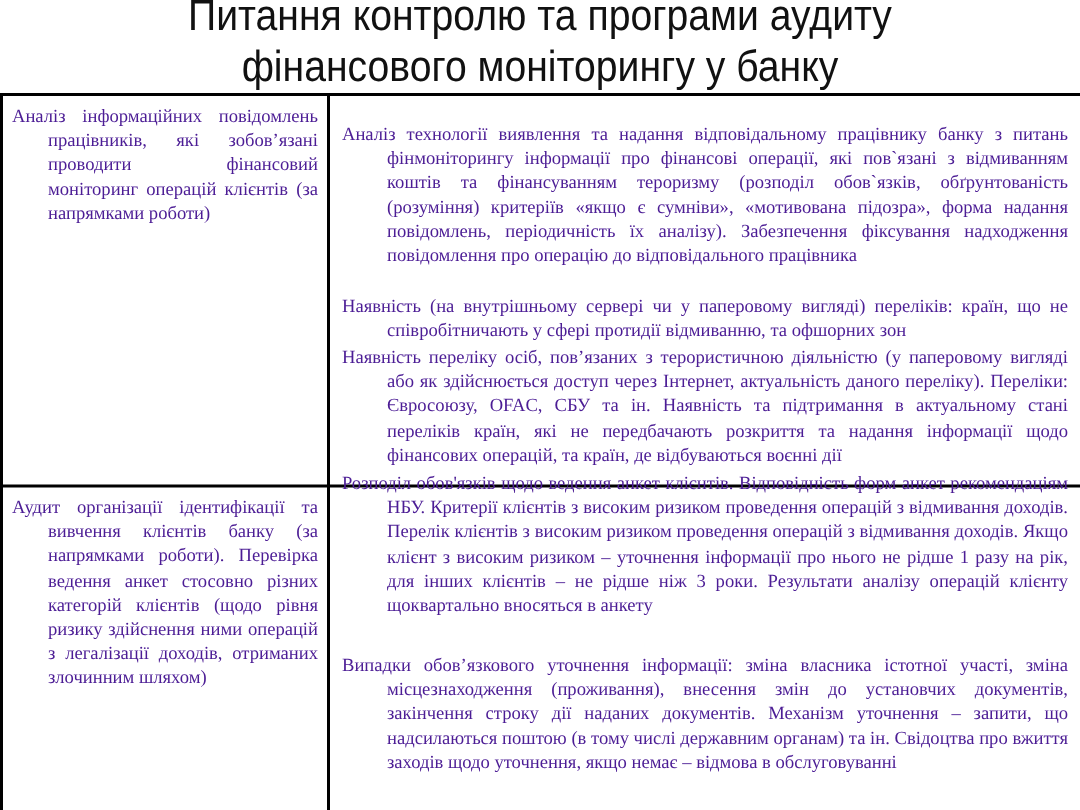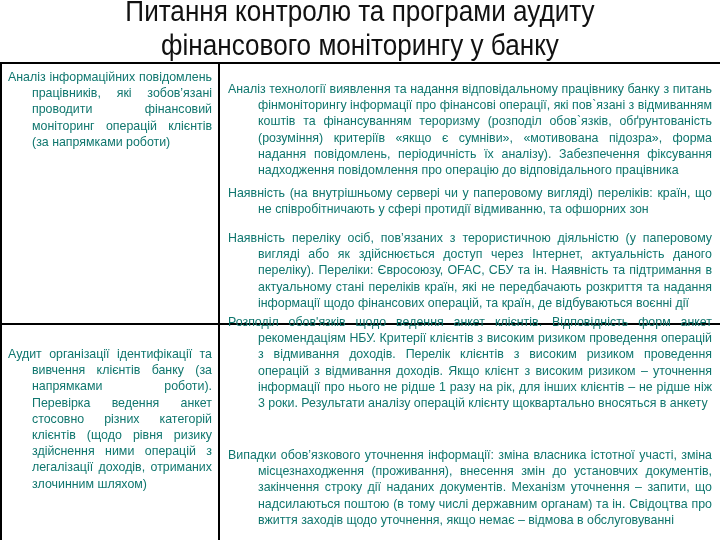--- a/index.html
+++ b/index.html
@@ -45,24 +45,24 @@
     .hdiv {
       position: absolute;
       left: 0;
       top: 259px;
       width: 720px;
       height: 2px;
       background: #000;
     }
     .cell-text {
       position: absolute;
-      font-family: Liberation Sans, sans-serif;
+      font-family: Liberation Serif, serif;
       font-size: 12.4px;
       line-height: 16.2px;
-      color: #0f766e;
+      color: #4c1d95;
       text-align: justify;
       text-align-last: left;
     }
     .para {
       margin: 0;
       padding-left: 24px;
       text-indent: -24px;
     }
     .left-col { left: 6px; width: 204px; }
     .right-col { left: 226px; width: 484px; }
@@ -80,30 +80,30 @@
   <div class="vdiv"></div>
   <div class="hdiv"></div>
 
   <div class="cell-text left-col" style="top: 5px;">
     <p class="para">Аналіз інформаційних повідомлень працівників, які зобов’язані проводити фінансовий моніторинг операцій клієнтів (за напрямками роботи)</p>
   </div>
 
   <div class="cell-text right-col" style="top: 17px;">
     <p class="para para-right">Аналіз технології виявлення та надання відповідальному працівнику банку з питань фінмоніторингу інформації про фінансові операції, які пов`язані з відмиванням коштів та фінансуванням тероризму (розподіл обов`язків, обґрунтованість (розуміння) критеріїв «якщо є сумніви», «мотивована підозра», форма надання повідомлень, періодичність їх аналізу). Забезпечення фіксування надходження повідомлення про операцію до відповідального працівника</p>
   </div>
-  <div class="cell-text right-col" style="top: 121px;">
+  <div class="cell-text right-col" style="top: 132px;">
     <p class="para para-right">Наявність (на внутрішньому сервері чи у паперовому вигляді) переліків: країн, що не співробітничають у сфері протидії відмиванню, та офшорних зон</p>
   </div>
   <div class="cell-text right-col" style="top: 166px;">
     <p class="para para-right">Наявність переліку осіб, пов’язаних з терористичною діяльністю (у паперовому вигляді або як здійснюється доступ через Інтернет, актуальність даного переліку). Переліки: Євросоюзу, OFAC, СБУ та ін. Наявність та підтримання в актуальному стані переліків країн, які не передбачають розкриття та надання інформації щодо фінансових операцій, та країн, де відбуваються воєнні дії</p>
   </div>
 
-  <div class="cell-text left-col" style="top: 266px; margin-top: 16px;">
+  <div class="cell-text left-col" style="top: 266px;">
     <p class="para">Аудит організації ідентифікації та вивчення клієнтів банку (за напрямками роботи). Перевірка ведення анкет стосовно різних категорій клієнтів (щодо рівня ризику здійснення ними операцій з легалізації доходів, отриманих злочинним шляхом)</p>
   </div>
 
   <div class="cell-text right-col" style="top: 250px;">
     <p class="para para-right">Розподіл обов'язків щодо ведення анкет клієнтів. Відповідність форм анкет рекомендаціям НБУ. Критерії клієнтів з високим ризиком проведення операцій з відмивання доходів. Перелік клієнтів з високим ризиком проведення операцій з відмивання доходів. Якщо клієнт з високим ризиком – уточнення інформації про нього не рідше 1 разу на рік, для інших клієнтів – не рідше ніж 3 роки. Результати аналізу операцій клієнту щоквартально вносяться в анкету</p>
   </div>
-  <div class="cell-text right-col" style="top: 383px;">
+  <div class="cell-text right-col" style="top: 371px;">
     <p class="para para-right">Випадки обов’язкового уточнення інформації: зміна власника істотної участі, зміна місцезнаходження (проживання), внесення змін до установчих документів, закінчення строку дії наданих документів. Механізм уточнення – запити, що надсилаються поштою (в тому числі державним органам) та ін. Свідоцтва про вжиття заходів щодо уточнення, якщо немає – відмова в обслуговуванні</p>
   </div>
 </div>
 
 </body></html>

